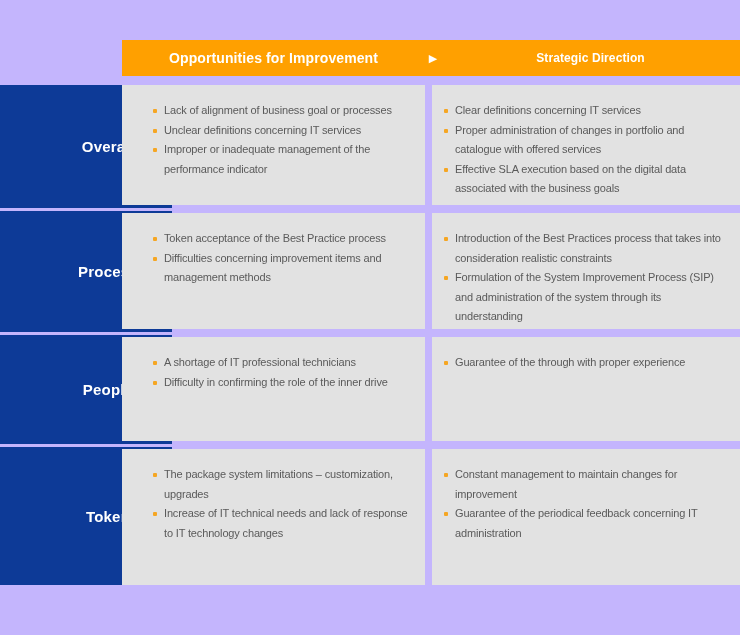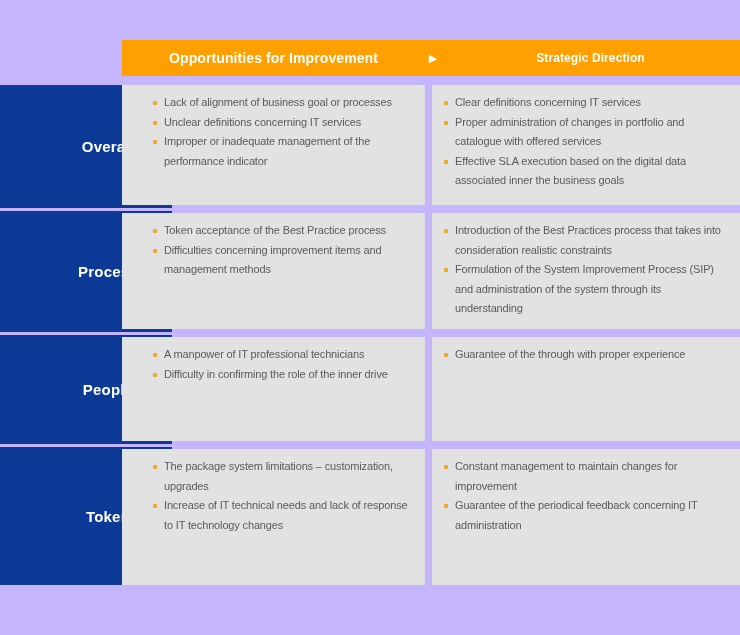--- a/index.html
+++ b/index.html
@@ -38,21 +38,21 @@
   .label-first{top:0;bottom:-3px;}
   .label-mid{top:-2px;bottom:-3px;}
   .label-last{top:-2px;bottom:0;}
   .cell{
     position:absolute;top:0;bottom:0;
     background:#E2E2E2;color:#5A5A5A;
   }
   .cell-left{left:122px;width:303px;}
   .cell-right{left:432px;right:0;}
   .cell ul{
-    list-style:none;margin:0;padding:8px 4px 0 0;
+    list-style:none;margin:16px;padding:0 4px 0 0;
   }
   .cell-left ul{margin-left:30px;margin-right:6px;}
   .cell-right ul{margin-left:11px;margin-right:8px;}
   .cell li{
     position:relative;
     padding-left:12px;
     font-size:11px;line-height:19.5px;
     letter-spacing:-0.15px;
   }
   .cell li::before{
@@ -79,21 +79,21 @@
       <ul>
         <li>Lack of alignment of business goal or processes</li>
         <li>Unclear definitions concerning IT services</li>
         <li>Improper or inadequate management of the performance indicator</li>
       </ul>
     </div>
     <div class="cell cell-right">
       <ul>
         <li>Clear definitions concerning IT services</li>
         <li>Proper administration of changes in portfolio and catalogue with offered services</li>
-        <li>Effective SLA execution based on the digital data associated inner the business goals</li>
+        <li>Effective SLA execution based on the digital data associated with the business goals</li>
       </ul>
     </div>
   </div>
 
   <div class="row" style="top:213px;height:116px;">
     <div class="row-label label-mid">Process</div>
     <div class="cell cell-left">
       <ul>
         <li>Token acceptance of the Best Practice process</li>
         <li>Difficulties concerning improvement items and management methods</li>
@@ -104,21 +104,21 @@
         <li>Introduction of the Best Practices process that takes into consideration realistic constraints</li>
         <li>Formulation of the System Improvement Process (SIP) and administration of the system through its understanding</li>
       </ul>
     </div>
   </div>
 
   <div class="row" style="top:337px;height:104px;">
     <div class="row-label label-mid">People</div>
     <div class="cell cell-left">
       <ul>
-        <li>A manpower of IT professional technicians</li>
+        <li>A shortage of IT professional technicians</li>
         <li>Difficulty in confirming the role of the inner drive</li>
       </ul>
     </div>
     <div class="cell cell-right">
       <ul>
         <li>Guarantee of the through with proper experience</li>
       </ul>
     </div>
   </div>
 

